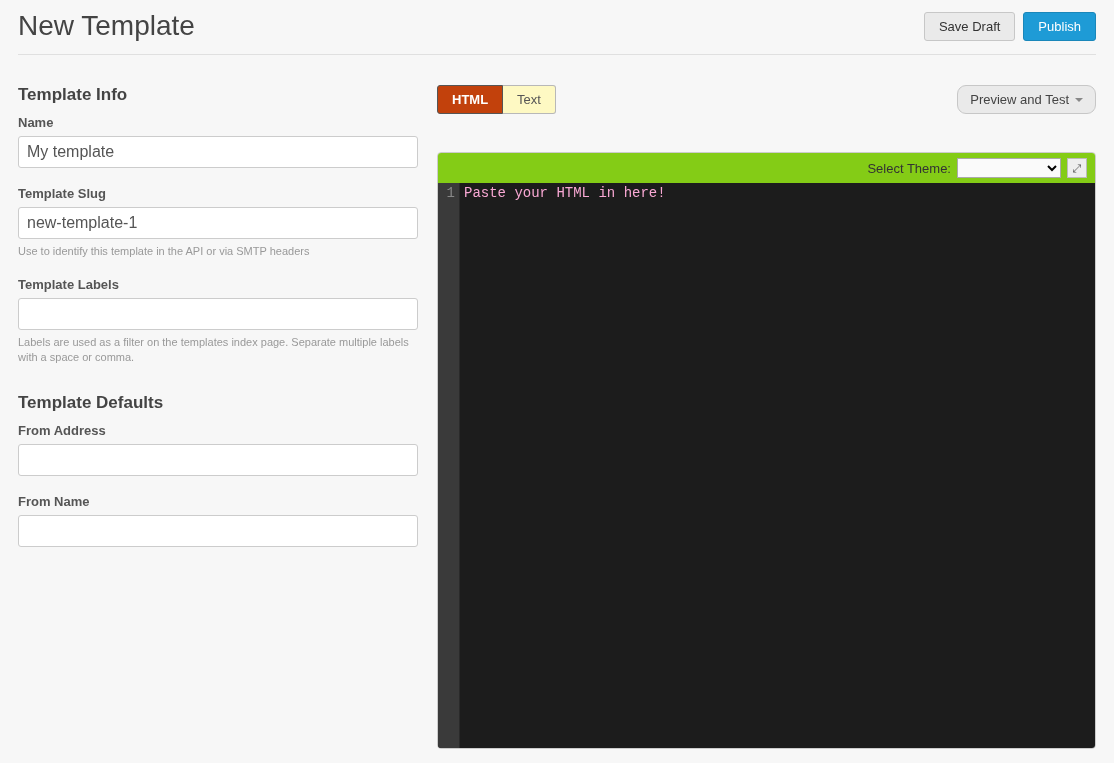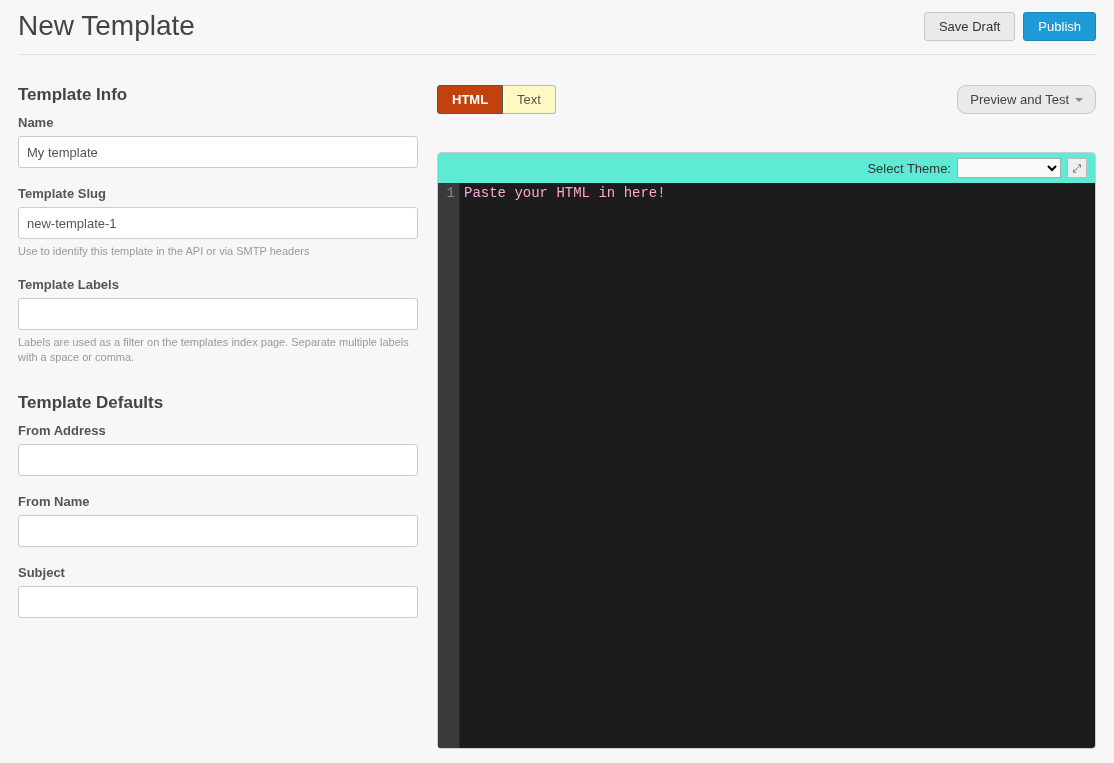--- a/index.html
+++ b/index.html
@@ -61,21 +61,21 @@
     .form-label {
       display: block;
       font-size: 13px;
       font-weight: 600;
       color: #555;
       margin-bottom: 6px;
     }
     .form-input {
       width: 100%;
       padding: 6px 8px;
-      font-size: 13px;
+      font-size: 16px;
       border: 1px solid #ccc;
       border-radius: 3px;
       background: #fff;
       color: #555;
       height: 32px;
     }
     .help-text {
       font-size: 11px;
       color: #999;
       margin-top: 5px;
@@ -127,21 +127,21 @@
       border-radius: 4px;
       background: #fff;
       overflow: hidden;
     }
     .editor-toolbar {
       display: flex;
       justify-content: flex-end;
       align-items: center;
       gap: 6px;
       padding: 5px 8px;
-      background: #5eead4;
+      background: #84cc16;
       font-size: 13px;
       color: #333;
     }
     .theme-select {
       font-size: 12px;
       padding: 8px 4px;
       border: 1px solid #aaa;
       background: #fafafa;
       width: 104px;
       height: 20px;
@@ -216,24 +216,20 @@
     <div class="form-group">
       <label class="form-label">From Address</label>
       <input class="form-input" type="text" value="" style="">
     </div>
 
     <div class="form-group">
       <label class="form-label">From Name</label>
       <input class="form-input" type="text" value="" style="">
     </div>
 
-    <div class="form-group">
-      <label class="form-label">Subject</label>
-      <input class="form-input" type="text" value="" style="">
-    </div>
   </div>
 
   <div class="right-col">
     <div class="right-header">
       <div class="tab-group">
         <div class="tab active">HTML</div>
         <div class="tab">Text</div>
       </div>
       <button class="preview-btn">
         <span>Preview and Test</span>

